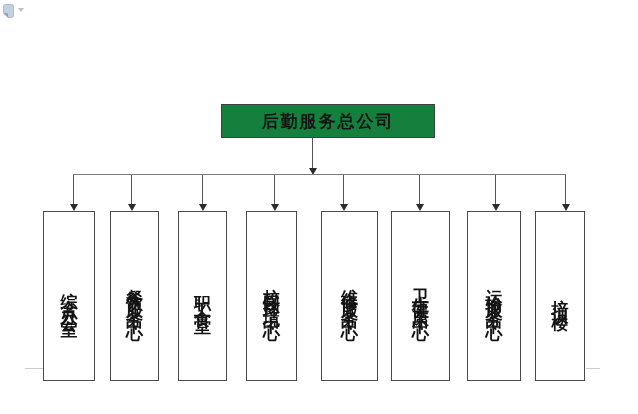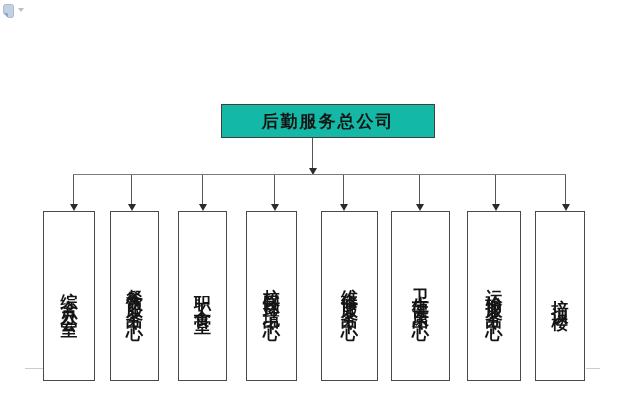--- a/index.html
+++ b/index.html
@@ -12,21 +12,21 @@
   
   .doc-icon{position:absolute;left:3px;top:4px;width:11px;height:14px;}
   .caret-mark{
     position:absolute;left:18px;top:8px;width:0;height:0;
     border-left:3px solid transparent;border-right:3px solid transparent;
     border-top:4px solid #aab0b8;opacity:.8;
   }
   
   .root-box{
     position:absolute;left:221px;top:104px;width:214px;height:34px;
-    border:1px solid #404040;background:#14b8a6;
+    border:1px solid #404040;background:#15803d;
     display:flex;align-items:center;justify-content:center;box-sizing:border-box;
   }
   .root-label{
     font-size:17px;font-weight:700;color:#141414;letter-spacing:2px;white-space:nowrap;
   }
   .node-box{
     position:absolute;top:211px;height:170px;border:1px solid #4a4a4a;background:#ffffff;
     display:flex;align-items:center;justify-content:center;box-sizing:border-box;
   }
   .node-label{

